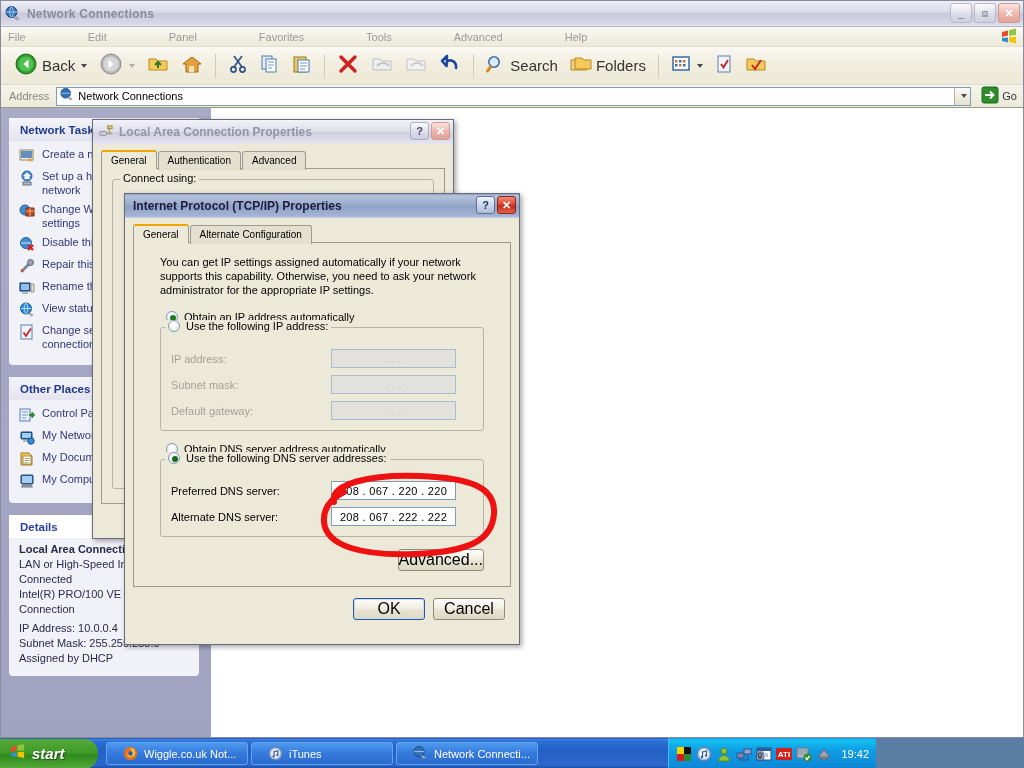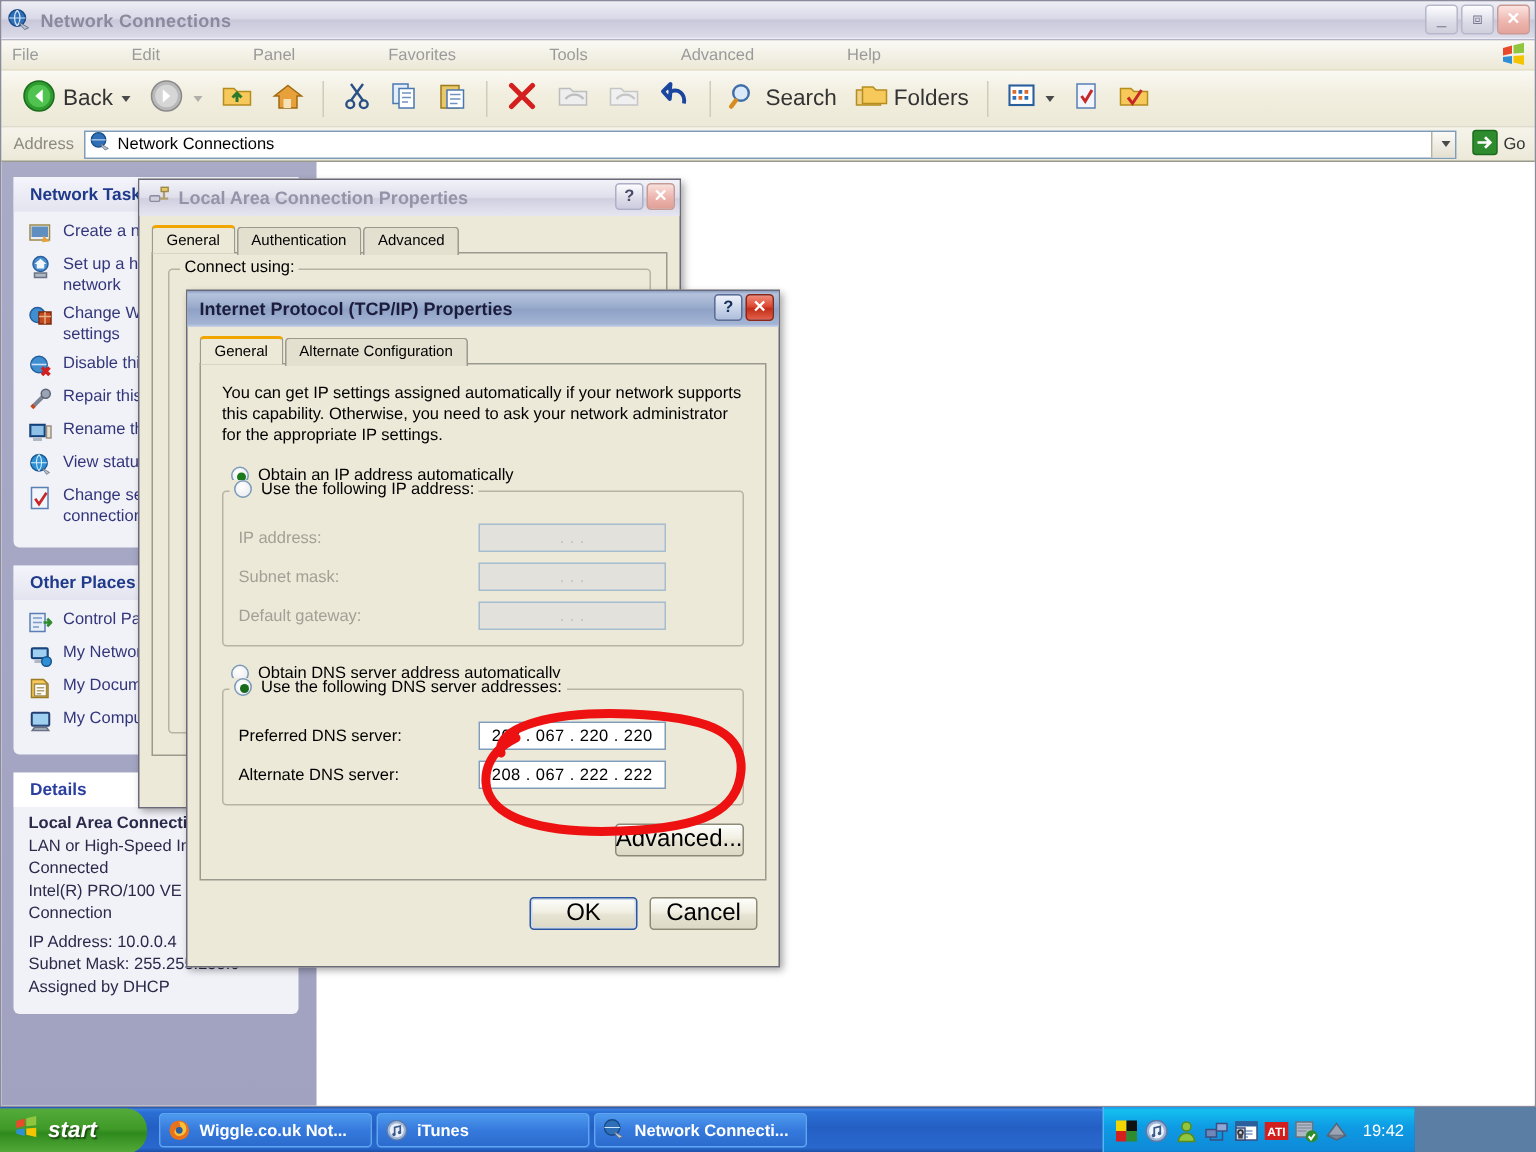--- a/index.html
+++ b/index.html
@@ -166,39 +166,39 @@
     border: 1px solid #8d8a78; border-radius: 3px;
     display: flex; align-items: center; justify-content: center;
   }
   .xpbtn.default { border: 1px solid #2a56a0; box-shadow: inset 0 0 0 1px #cfd9ee; }
 
   
   #ink { position: absolute; pointer-events: none; }
 
   
   #taskbar {
-    position: absolute; left: 0; bottom: 0; width: 943px; height: 30px;
+    position: absolute; left: 0; bottom: 0; width: 876px; height: 30px;
     background: linear-gradient(to bottom,#3f86e8 0%,#2b6fd4 8%,#245fc4 42%,#2a68cd 90%,#1c50a8 100%);
     display: flex; align-items: center;
     border-top: 1px solid #2c5fb8;
   }
   #startbtn {
     width: 98px; height: 30px;
     background: linear-gradient(to bottom,#55ab3a 0%,#3f9a28 45%,#2f8a1d 55%,#55ab3a 100%);
     border-radius: 0 14px 14px 0;
     display: flex; align-items: center; gap: 5px; padding-left: 8px;
     font-style: italic; font-weight: bold; font-size: 15px; color: #fff;
     text-shadow: 1px 1px 1px rgba(0,0,0,.5);
   }
   .tb-tasks { display: flex; align-items: center; gap: 3px; margin-left: 8px; flex: 1; }
   .tbtask {
-    width: 142px; height: 23px; display: flex; align-items: center; gap: 5px; padding-left: 5px;
+    width: 142px; height: 23px; display: flex; align-items: center; gap: 5px; padding-left: 16px;
     background: linear-gradient(to bottom,#4e9aee,#3579dc 50%,#2b6bcd);
     border: 1px solid #5fa6f0; border-radius: 3px;
-    color: #fff; font-size: 11px; overflow: hidden; white-space: nowrap; font-weight: bold;
+    color: #fff; font-size: 11px; overflow: hidden; white-space: nowrap;
   }
   .tbtask.act { background: linear-gradient(to bottom,#1e54a8,#2661bd 50%,#2b6bcd); box-shadow: inset 1px 1px 2px rgba(0,0,0,.4); }
   .tray {
     height: 30px; display: flex; align-items: center; gap: 4px; padding: 16px 7px;
     background: linear-gradient(to bottom,#1997e8 0%,#14c0f0 6%,#0e9ce4 40%,#0f8ad8 90%,#0b6fbc 100%);
     border-left: 1px solid #4fb8f0;
   }
   .tray .clock { color: #fff; font-size: 11px; margin-left: 5px; }
   .tico { width: 16px; height: 16px; }
 </style>
@@ -581,21 +581,21 @@
       <span class="dbtn help act">?</span>
       <span class="dbtn x act">✕</span>
     </span>
   </div>
 
   <div class="tabstrip">
     <span class="tab sel">General</span>
     <span class="tab">Alternate Configuration</span>
   </div>
 
-  <div class="tabbody" style="height:345px; padding:12px 14px">
+  <div class="tabbody" style="height:345px; padding:12px 26px">
 
     <div style="font-size:11px; line-height:14px; color:#000;">You can get IP settings assigned automatically if your network supports this capability. Otherwise, you need to ask your network administrator for the appropriate IP settings.</div>
 
     <div class="radio-row" style="margin-top:14px; margin-left:6px">
       <span class="radio on"></span>
       <span class="rlabel">Obtain an IP address automatically</span>
     </div>
 
     <div class="gbox" style="margin-top:4px; padding-top:14px">
       <span class="glegend" style="display:flex; align-items:center; gap:6px; left:4px;">

